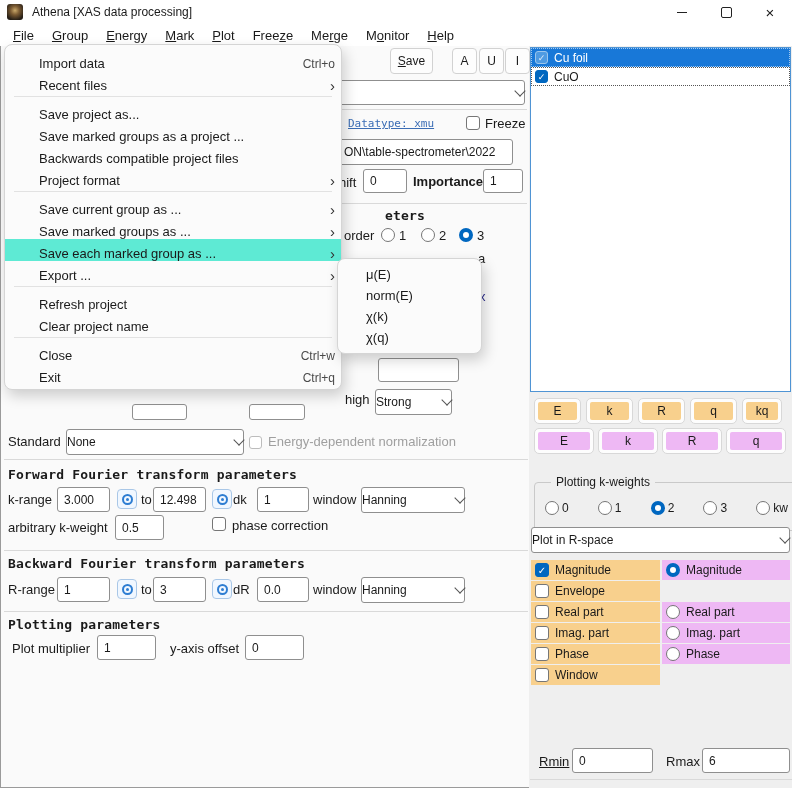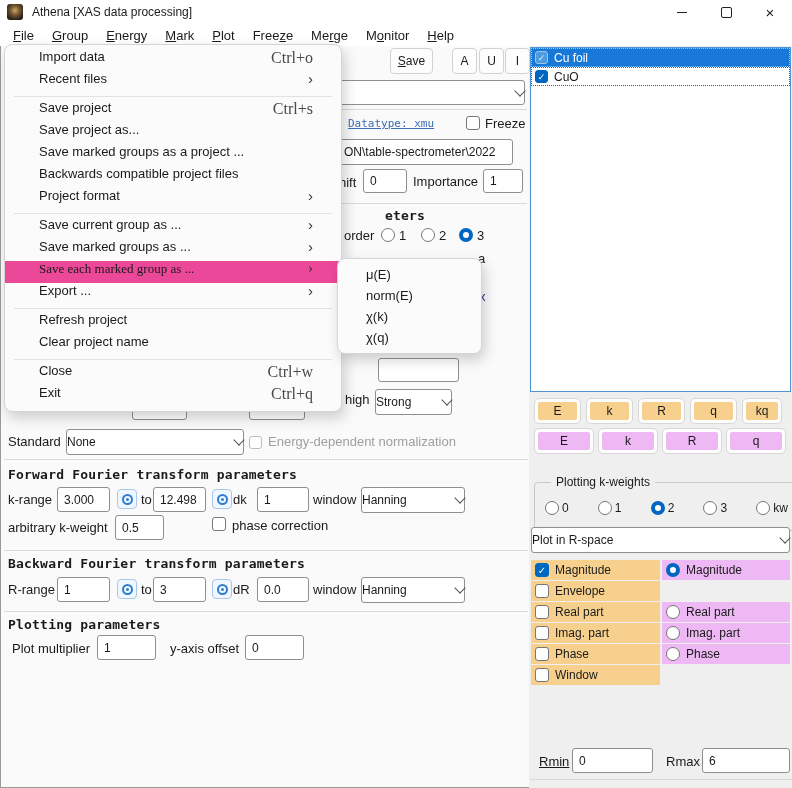--- a/index.html
+++ b/index.html
@@ -14,24 +14,24 @@
   .winbtn{width:44px;height:24px;display:flex;align-items:center;justify-content:center;}
   .min-glyph{width:10px;height:1px;background:#222;}
   .max-glyph{width:9px;height:9px;border:1px solid #222;border-radius:2px;}
   .close-glyph{font-size:15px;line-height:1;}
   
   .menubar{left:0;top:24px;width:792px;height:22px;background:#ffffff;display:flex;align-items:center;padding-left:4px;font-size:13px;}
   .mb-item{padding:2px 9px;white-space:nowrap;}
   .mn{text-decoration:underline;}
   
   .menu-panel{left:4px;top:44px;width:336px;background:#fbfbfb;border:1px solid #d5d5d5;border-radius:8px;box-shadow:3px 6px 14px rgba(0,0,0,.18);padding:4px 0;z-index:50;}
-  .mi{height:22px;display:flex;align-items:flex-start;padding:0 28px 0 34px;font-size:13px;}
-  .mi.hl{background:#ec4899;font-family:Liberation Serif, serif;}
+  .mi{height:22px;display:flex;align-items:flex-end;padding:0 6px 0 34px;font-size:13px;}
+  .mi.hl{background:#5eead4;}
   .mi-label{flex:1;white-space:nowrap;}
-  .mi-short{font-size:16px;color:#4a4a4a;font-family:Liberation Serif, serif;}
+  .mi-short{font-size:12px;color:#4a4a4a;}
   .mi-arrow{font-size:15px;color:#333;line-height:1;}
   .menu-sep{height:1px;background:#e2e2e2;margin:3px 9px;}
   .submenu-panel{left:337px;top:258px;width:143px;background:#fbfbfb;border:1px solid #d5d5d5;border-radius:8px;box-shadow:3px 6px 14px rgba(0,0,0,.18);padding:5px 0;z-index:60;}
   .smi{height:21px;display:flex;align-items:center;padding:0 10px 0 28px;font-size:13px;}
   
   .tbtn{background:#fdfdfd;border:1px solid #d2d2d2;border-radius:4px;display:flex;align-items:center;justify-content:center;font-size:12px;}
   .tin{background:#fff;border:1px solid #8f8f8f;border-radius:3px;font-size:12px;padding:1px 6px;font-family:"Liberation Sans",sans-serif;color:#1a1a1a;box-sizing:border-box;}
   input.tin{outline:none;}
   .combo{background:#fff;border:1px solid #8f8f8f;border-radius:3px;display:flex;align-items:center;padding:0 0;font-size:12px;box-sizing:border-box;}
   .combo .cv{flex:1;white-space:nowrap;overflow:hidden;}
@@ -241,21 +241,21 @@
   <div class="abs sep" style="left:337px;top:109px;width:190px;"></div>
 
   <span class="abs link" style="left:348px;top:117px;">Datatype: xmu</span>
   <span class="abs chk" style="left:466px;top:116px;"></span>
   <span class="abs label13" style="left:485px;top:116px;">Freeze</span>
 
   <input class="abs tin" style="left: 337px; top: 139px; width: 176px; height: 26px;" value="ON\table-spectrometer\2022">
 
   <span class="abs label13" style="left:339px;top:175px;">hift</span>
   <input class="abs tin" style="left: 363px; top: 169px; width: 44px; height: 24px;" value="0">
-  <span class="abs label13" style="left:413px;top:174px;">Importance</span>
+  <span class="abs label13" style="left:413px;top:174px;font-weight:bold;">Importance</span>
   <input class="abs tin" style="left: 483px; top: 169px; width: 40px; height: 24px;" value="1">
   <div class="abs sep" style="left:338px;top:203px;width:189px;"></div>
 
   <span class="abs mono-head" style="left:339px;top:208px;margin-left:46px;">eters</span>
 
   <span class="abs label13" style="left:344px;top:228px;">order</span>
   <span class="abs rad" style="left:381px;top:228px;"></span>
   <span class="abs label13" style="left:399px;top:228px;">1</span>
   <span class="abs rad" style="left:421px;top:228px;"></span>
   <span class="abs label13" style="left:439px;top:228px;">2</span>
@@ -349,24 +349,20 @@
     <div class="mi">
         <span class="mi-label">Import data</span>
         <span class="mi-short">Ctrl+o</span>
       </div>
     <div class="mi">
         <span class="mi-label">Recent files</span>
         <span class="mi-arrow">›</span>
       </div>
     <div class="menu-sep"></div>
     <div class="mi">
-        <span class="mi-label">Save project</span>
-        <span class="mi-short">Ctrl+s</span>
-      </div>
-    <div class="mi">
         <span class="mi-label">Save project as...</span>
       </div>
     <div class="mi">
         <span class="mi-label">Save marked groups as a project ...</span>
       </div>
     <div class="mi">
         <span class="mi-label">Backwards compatible project files</span>
       </div>
     <div class="mi">
         <span class="mi-label">Project format</span>

